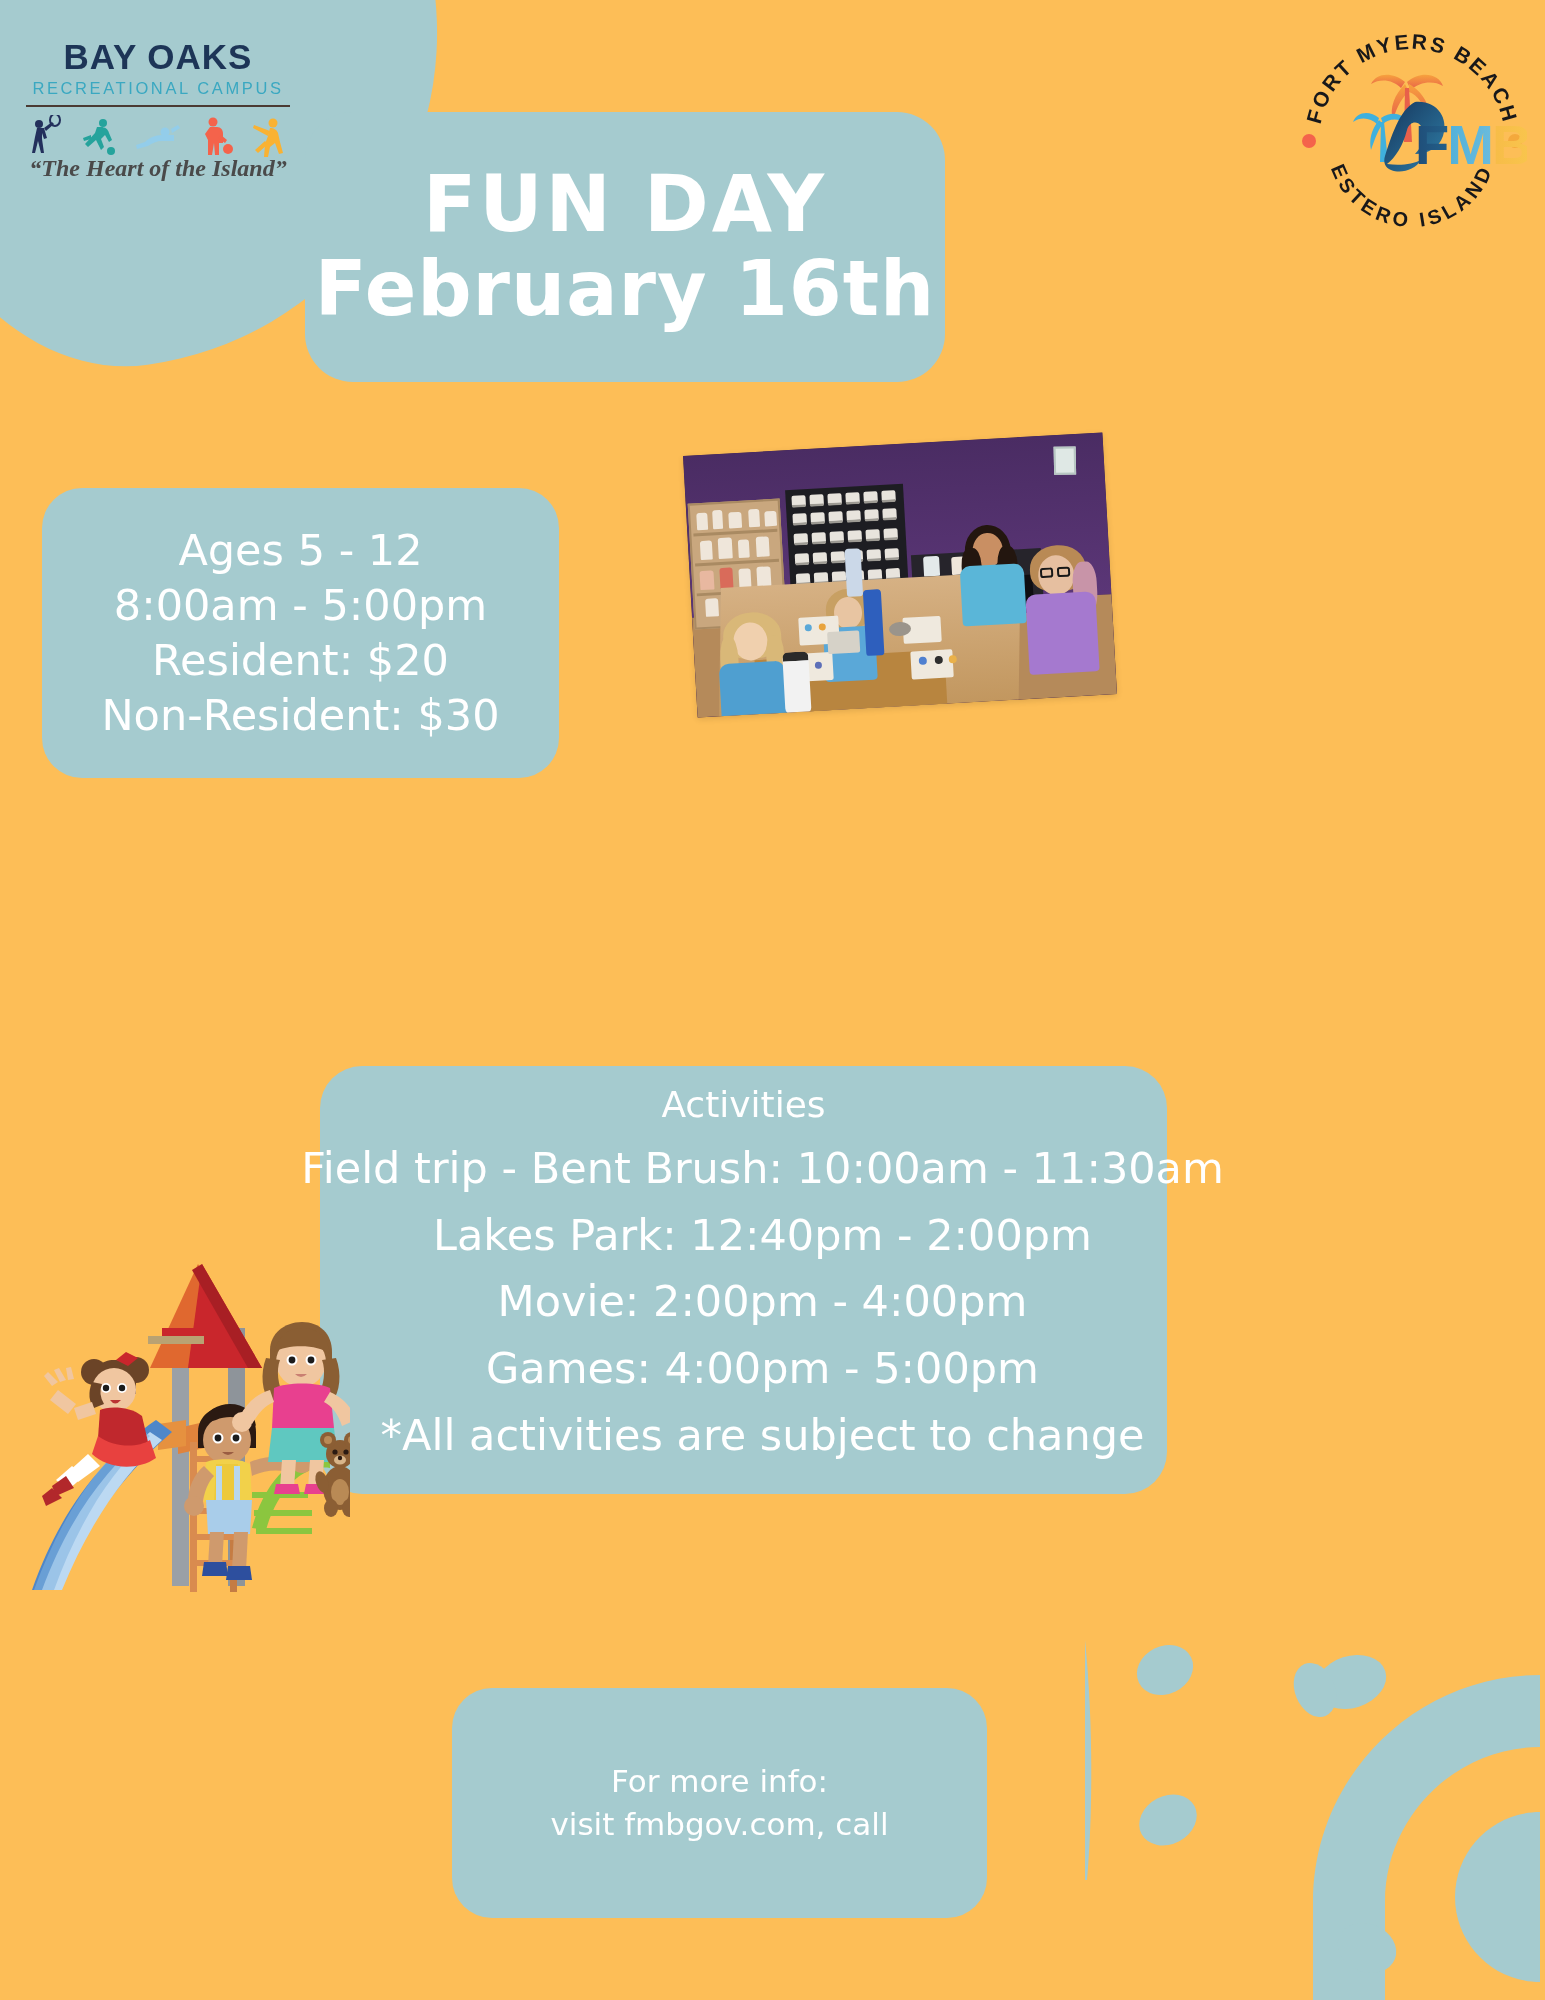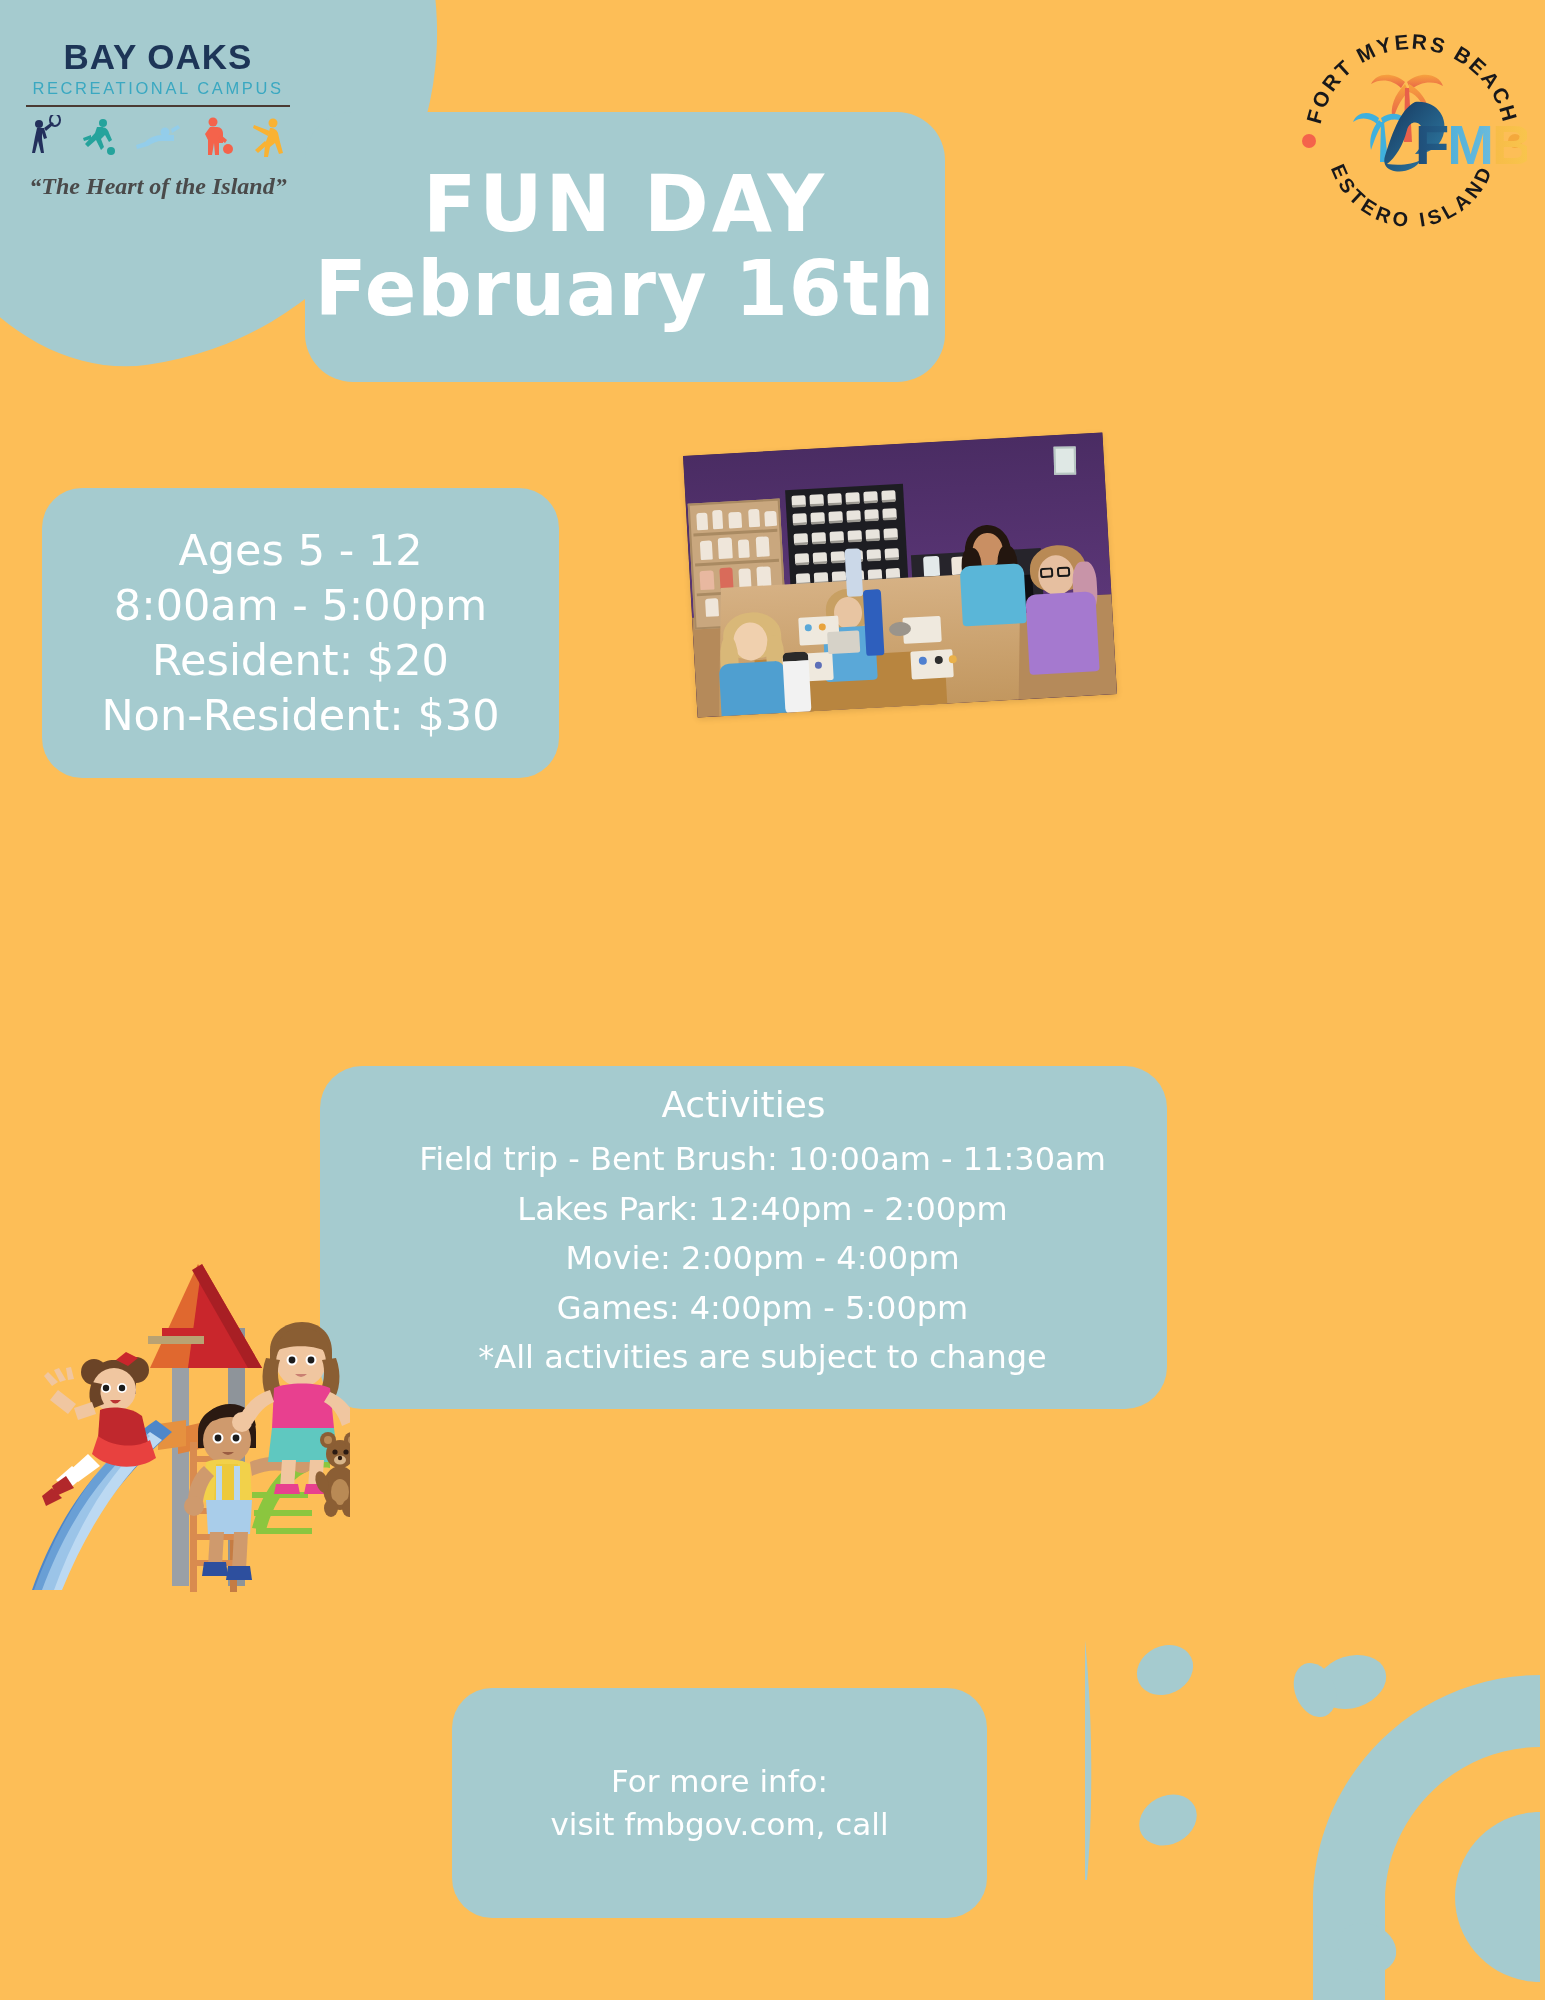--- a/index.html
+++ b/index.html
@@ -49,21 +49,21 @@
   .logo-sub {
     font-family:"Liberation Sans", sans-serif;
     font-size:16.5px; letter-spacing:2.6px; color:#3aa8c1;
     margin-top:5px;
   }
   .logo-rule { height:2px; background:#4a3a33; margin:7px 8px 0 8px; }
   .logo-figures { display:flex; justify-content:space-between; padding:8px 4px 0 4px; height:46px; }
   .logo-tag {
     font-family:"Liberation Serif", serif;
     font-style:italic; font-weight:bold;
-    font-size:24px; color:#4a4a4a; margin-top:20px;
+    font-size:24px; color:#4a4a4a; margin-top:2px;
   }
 
   
   .fmb-badge { position:absolute; right:18px; top:14px; width:230px; height:230px; z-index:6; }
 
   
   #headline-card {
     left:305px; top:112px; width:640px; height:270px;
     border-radius:48px;
     justify-content:center; gap:6px;
@@ -136,21 +136,21 @@
     border-radius:42px;
     justify-content:flex-start; padding-top:18px;
   }
   #activities-card { height:auto; padding:18px 26px 26px 26px; }
   .act-title {
     font-family:"DejaVu Sans", sans-serif;
     font-size:36px; color:#ffffff; margin-bottom:10px;
   }
   .act-line {
     font-family:"DejaVu Sans", sans-serif;
-    font-size:32px; color:#ffffff; line-height:1.55;
+    font-size:43px; color:#ffffff; line-height:1.55;
     text-align:center; white-space:nowrap;margin-left:38px;
   }
 
   
   #contact-card {
     left:452px; top:1688px; width:535px; height:230px;
     border-radius:40px; justify-content:center;
   }
   .contact-line {
     font-family:"DejaVu Sans", sans-serif;

